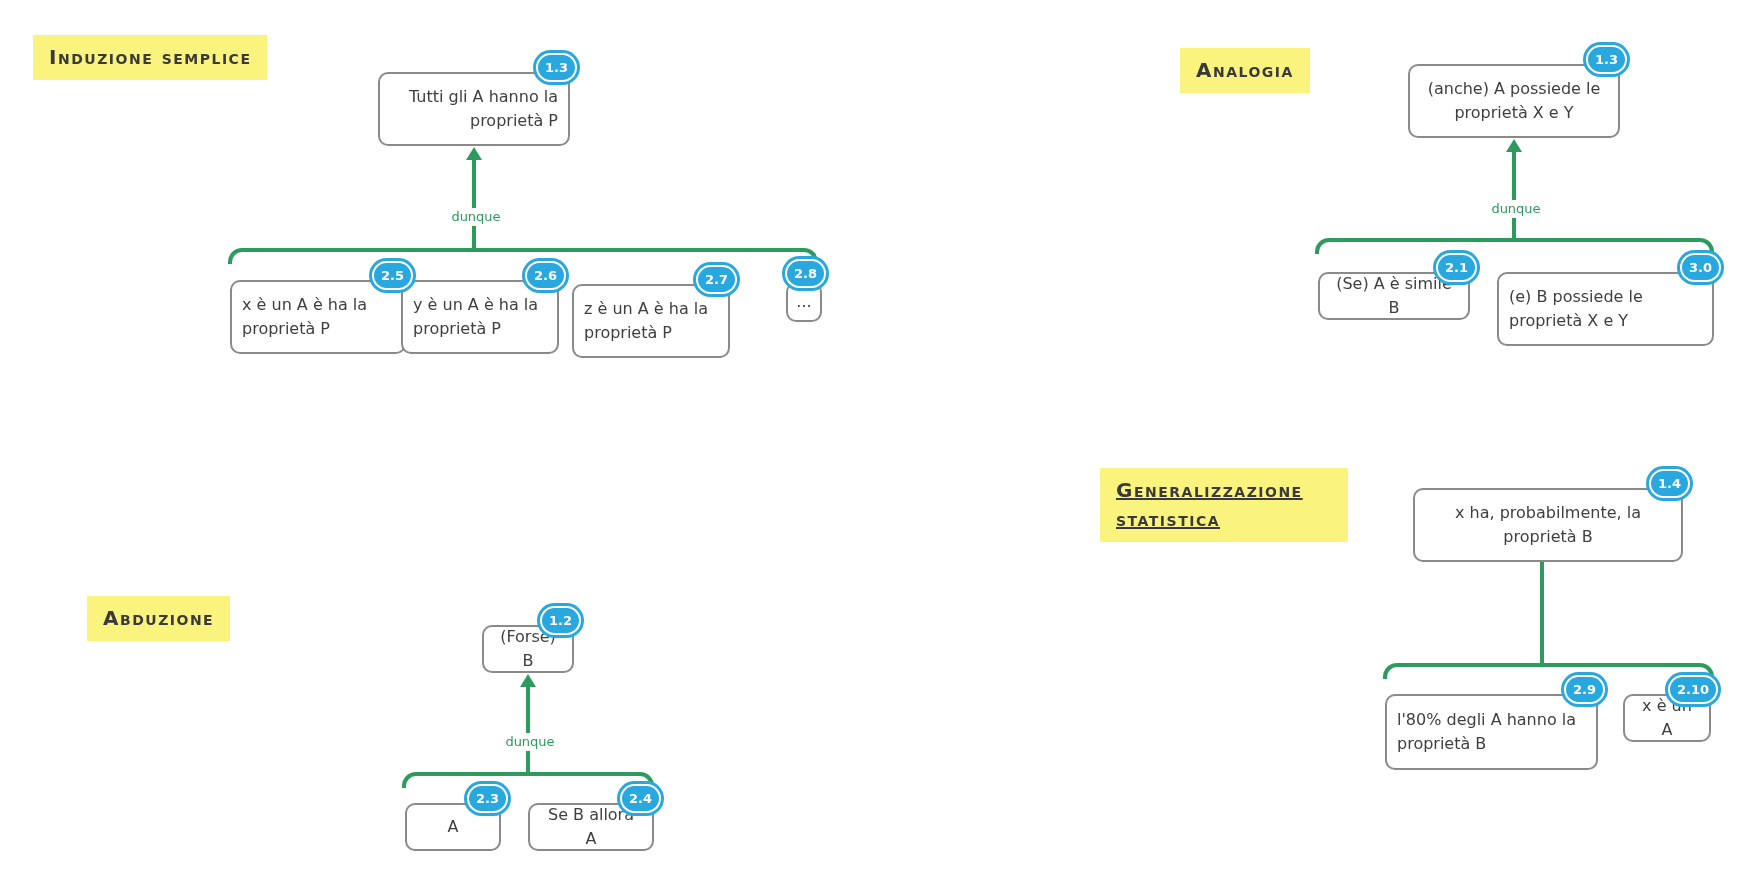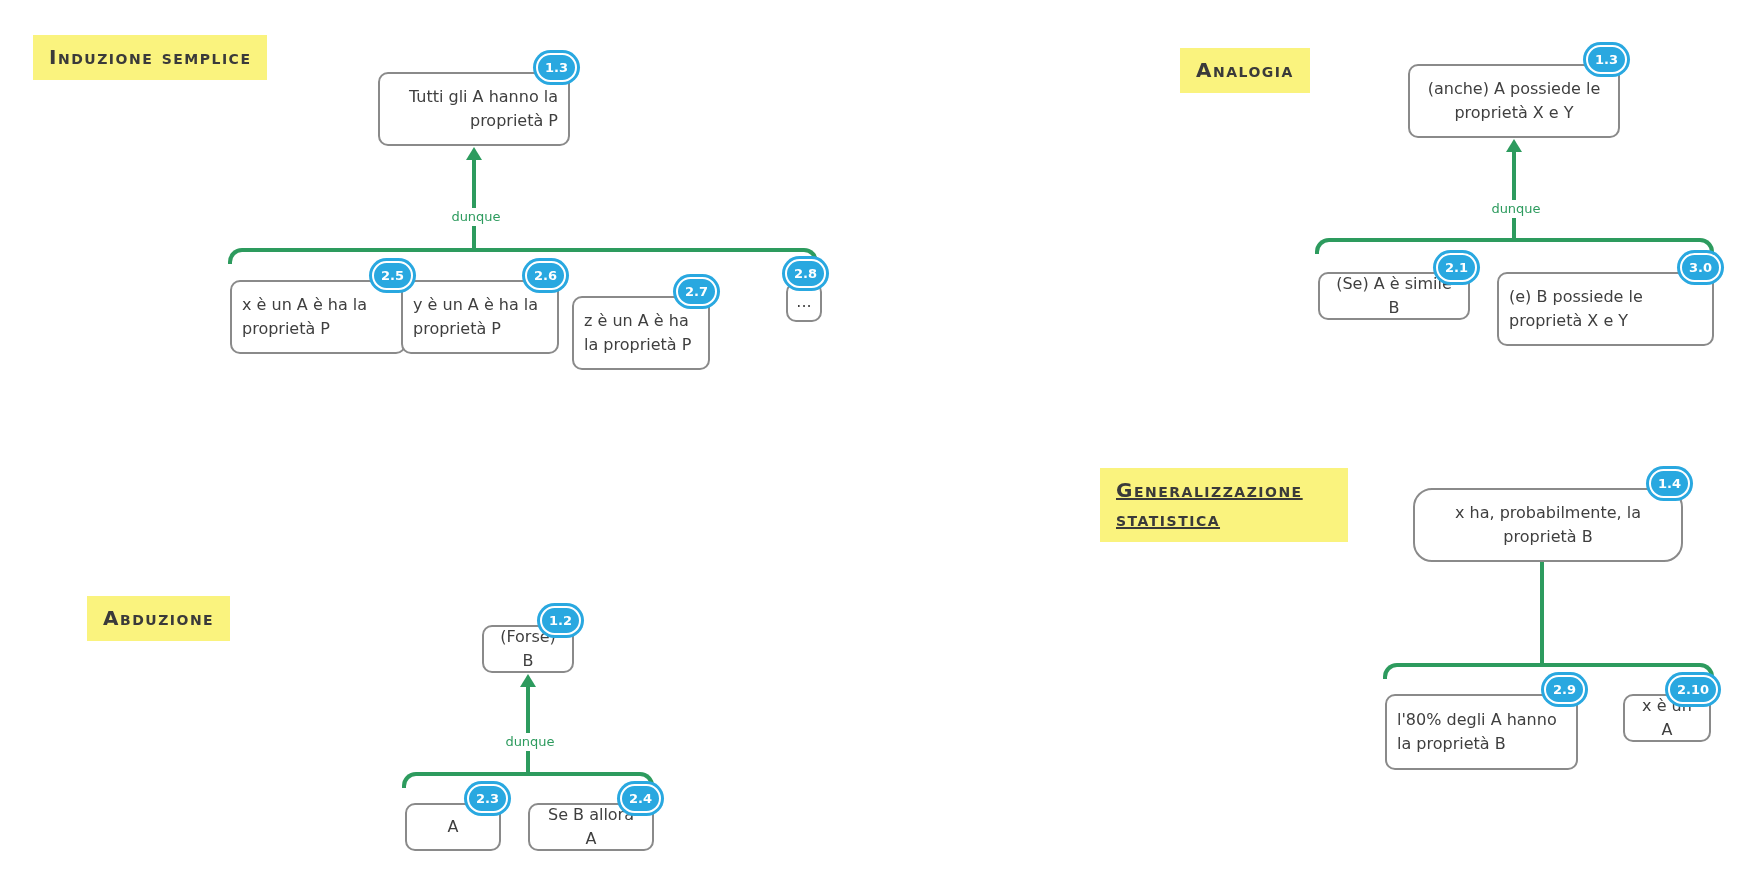--- a/index.html
+++ b/index.html
@@ -57,21 +57,21 @@
     <div class="bracket" style="left:228px;top:248px;width:590px;"></div>
 
     <div class="node left" style="left:230px;top:280px;width:176px;height:74px;">
       <span class="badge">2.5</span>
       <span>x è un A è ha la proprietà P</span>
     </div>
     <div class="node left" style="left:401px;top:280px;width:158px;height:74px;">
       <span class="badge">2.6</span>
       <span>y è un A è ha la proprietà P</span>
     </div>
-    <div class="node left" style="left:572px;top:296px;width:138px;height:74px;">
+    <div class="node left" style="left:572px;top:284px;width:158px;height:74px;">
       <span class="badge">2.7</span>
       <span>z è un A è ha la proprietà P</span>
     </div>
     <div class="node" style="left:786px;top:282px;width:36px;height:40px;padding:2px;">
       <span class="badge" style="top:-25px;right:-6px;">2.8</span>
       <span>...</span>
     </div>
   </div>
 
   <div>
@@ -116,29 +116,29 @@
     </div>
     <div class="node" style="left:528px;top:803px;width:126px;height:48px;">
       <span class="badge">2.4</span>
       <span>Se B allora A</span>
     </div>
   </div>
 
   <div>
     <div class="sticky-label" style="left:1100px;top:468px;width:248px;text-decoration:underline;">Generalizzazione statistica</div>
 
-    <div class="node" style="left:1413px;top:488px;width:270px;height:74px;border-radius:19px;">
+    <div class="node" style="left:1413px;top:488px;width:270px;height:74px;">
       <span class="badge">1.4</span>
       <span>x ha, probabilmente, la proprietà B</span>
     </div>
 
     <div class="stem" style="left:1540px;top:562px;height:103px;"></div>
     <div class="bracket" style="left:1383px;top:663px;width:331px;"></div>
 
-    <div class="node left" style="left:1385px;top:694px;width:193px;height:76px;">
+    <div class="node left" style="left:1385px;top:694px;width:213px;height:76px;">
       <span class="badge">2.9</span>
       <span>l'80% degli A hanno la proprietà B</span>
     </div>
     <div class="node" style="left:1623px;top:694px;width:88px;height:48px;">
       <span class="badge">2.10</span>
       <span>x è un A</span>
     </div>
   </div>
 
 </div>

